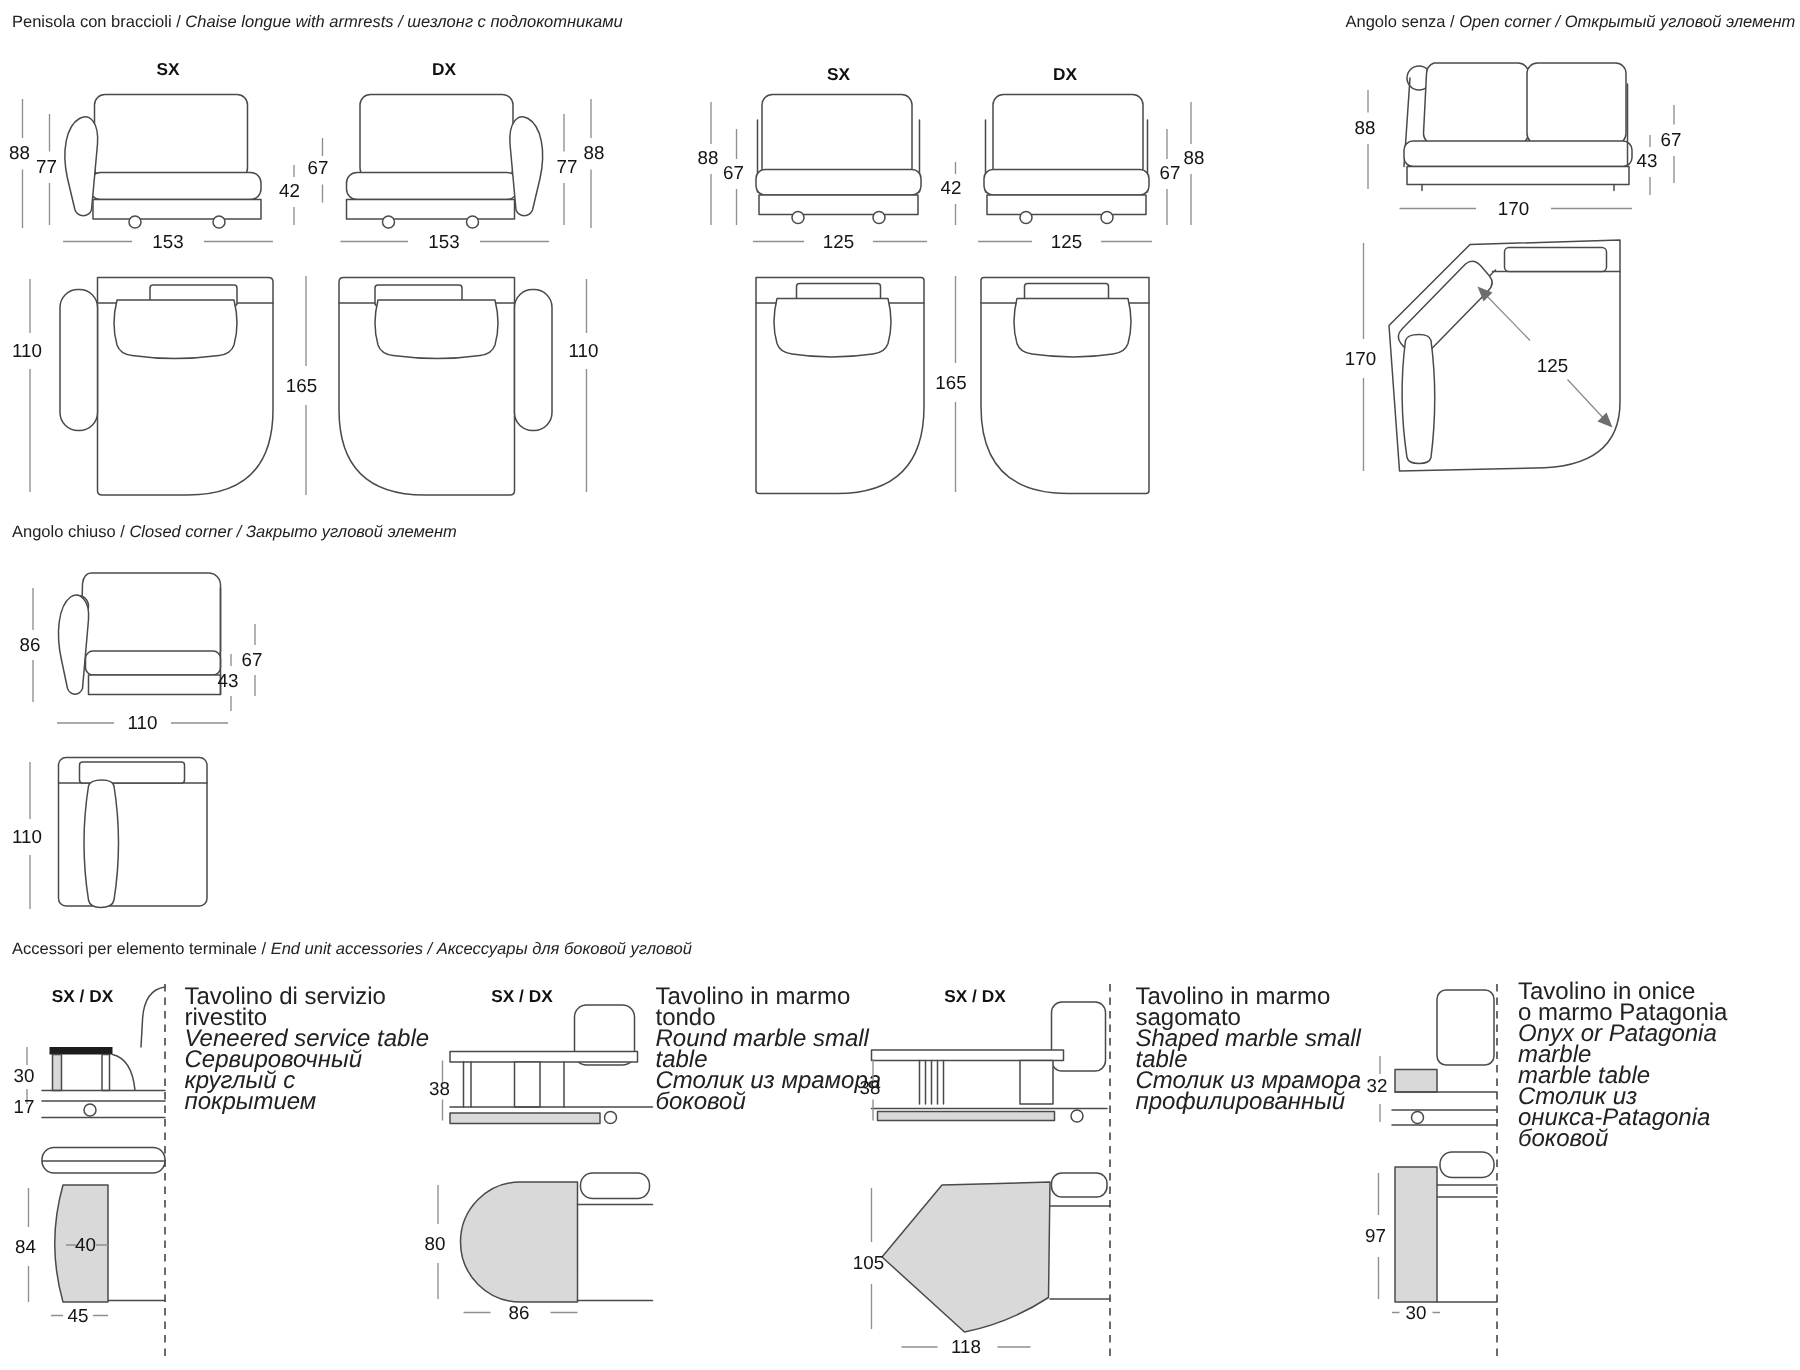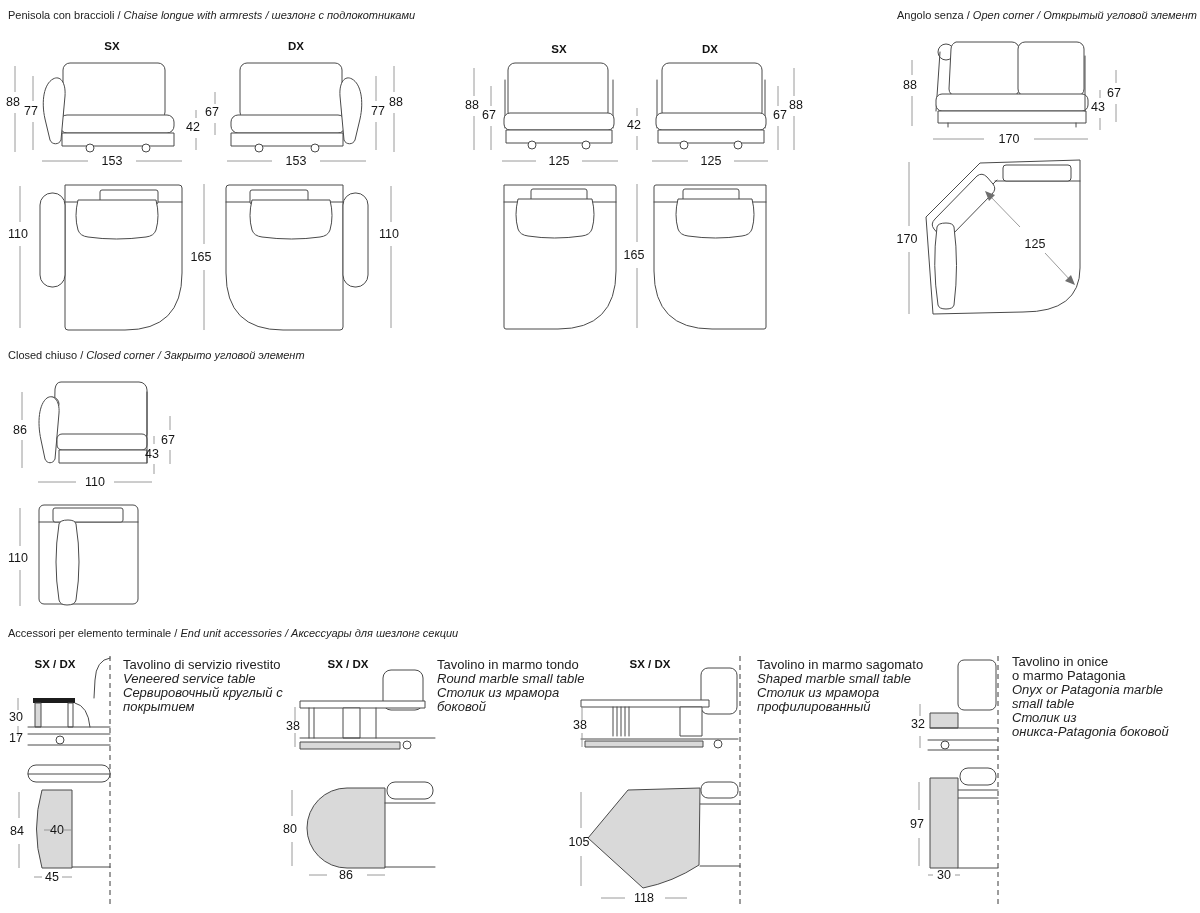--- a/index.html
+++ b/index.html
@@ -10,21 +10,21 @@
   .title .i{font-style:italic;}
   svg{position:absolute;overflow:visible;}
   .ln{stroke:#4a4a4a;stroke-width:1;fill:none;stroke-linecap:round;stroke-linejoin:round;}
   .fw{stroke:#4a4a4a;stroke-width:1;fill:#ffffff;stroke-linejoin:round;}
   .gry{stroke:#4a4a4a;stroke-width:1;fill:#d9d9d9;stroke-linejoin:round;}
   .dk{fill:#1c1c1c;stroke:none;}
   .dim{stroke:#8f8f8f;stroke-width:0.9;fill:none;}
   .dsh{stroke:#3a3a3a;stroke-width:1;fill:none;stroke-dasharray:5 4;}
   text.d{font:12.5px "Liberation Sans",sans-serif;fill:#151515;text-anchor:middle;}
   text.b{font:bold 11.5px "Liberation Sans",sans-serif;fill:#111;text-anchor:middle;}
-  .tblock{position:absolute;font-size:13px;line-height:14px;color:#222;}
+  .tblock{position:absolute;font-size:16px;line-height:14px;color:#222;}
   .tblock .i{font-style:italic;}
   .ah{fill:#6e6e6e;stroke:none;}
 </style>
 </head>
 <body>
 
 <div class="sheet">
 
   <svg width="0" height="0" style="position:absolute" aria-hidden="true">
     <defs>
@@ -173,21 +173,21 @@
       <path class="dim" d="M66,38 L97,70 M122,96 L148,124"></path>
       <polygon class="ah" points="62,34 72,38 66,44"></polygon>
       <polygon class="ah" points="152,128 142,124 148,118"></polygon>
       <text class="d" x="112" y="91">125</text>
     </g>
     <path class="dim" d="M21,134 V198 M21,224 V286"></path>
     <text class="d" x="19" y="215">170</text>
   </svg>
 
   <div class="title" style="left:8px;top:348px;width:420px">
-    <span>Closed chiuso /</span>
+    <span>Angolo chiuso /</span>
     <span class="i">Closed corner /</span>
     <span class="i">Закрыто угловой элемент</span>
   </div>
 
   <svg style="left:0;top:368px" width="270" height="252" viewBox="0 0 270 252">
     <g transform="translate(35,12)">
       <path class="fw" d="M26,2 h78 a8,8 0 0 1 8,8 v44 a6,6 0 0 1 -6,6 h-80 a7,7 0 0 1 -7,-7 l1,-44 q1,-7 6,-7 z"></path>
       <circle class="fw" cx="17" cy="24" r="7"></circle>
       <path class="fw" d="M12,18 c-8,6 -10,24 -6,42 l4,19 c2,5 8,5 10,0 l4,-46 c1,-13 -6,-19 -12,-15 z"></path>
       <rect class="fw" x="22" y="54" width="90" height="16" rx="5"></rect>
@@ -208,21 +208,21 @@
       <rect class="fw" x="16" y="5" width="70" height="14" rx="2"></rect>
       <path class="fw" d="M22,21 q-6,38 0,76 q1,5 8,5 q8,0 9,-5 q6,-38 0,-76 q-1,-4 -8,-4 q-8,0 -9,4 z"></path>
     </g>
     <path class="dim" d="M20,140 V178 M20,202 V238"></path>
     <text class="d" x="18" y="194">110</text>
   </svg>
 
   <div class="title" style="left:8px;top:626px;width:700px">
     <span>Accessori per elemento terminale /</span>
     <span class="i">End unit accessories /</span>
-    <span class="i">Аксессуары для шезлонг секции</span>
+    <span class="i">Аксессуары для боковой угловой</span>
   </div>
 
   <svg style="left:8px;top:648px" width="118" height="262" viewBox="0 0 118 262">
     <text class="b" x="47" y="20">SX / DX</text>
     <path class="dsh" d="M102,8 V256"></path>
     <path class="ln" d="M102,10 q-14,2 -15,22 l-1,18"></path>
     <rect class="dk" x="25" y="50" width="42" height="5"></rect>
     <rect class="gry" x="27" y="55" width="6" height="24"></rect>
     <rect class="fw" x="60" y="55" width="5" height="24"></rect>
     <path class="ln" d="M67,55 q13,3 15,24 M20,79 H102 M20,86 H102 M20,97 H102"></path>
@@ -317,18 +317,18 @@
     <path class="dim" d="M21,134 V162 M21,190 V218"></path>
     <text class="d" x="19" y="180">97</text>
     <path class="dim" d="M30,227 H35 M57,227 H62"></path>
     <text class="d" x="46" y="231">30</text>
   </svg>
 
   <div class="tblock" style="left:1012px;top:655px;width:185px">
     <div>Tavolino in onice</div>
     <div>o marmo Patagonia</div>
     <div class="i">Onyx or Patagonia marble</div>
-    <div class="i">small table</div>
+    <div class="i">marble table</div>
     <div class="i">Столик из</div>
     <div class="i">оникса-Patagonia боковой</div>
   </div>
 
 </div>
 
 </body></html>

